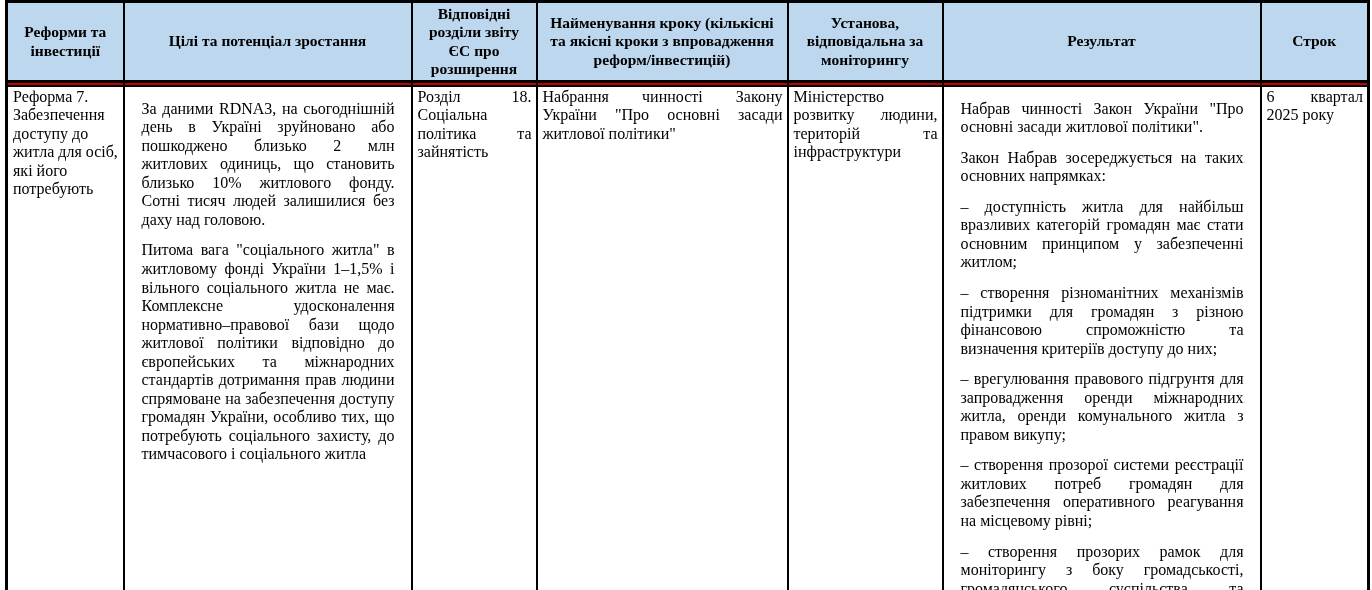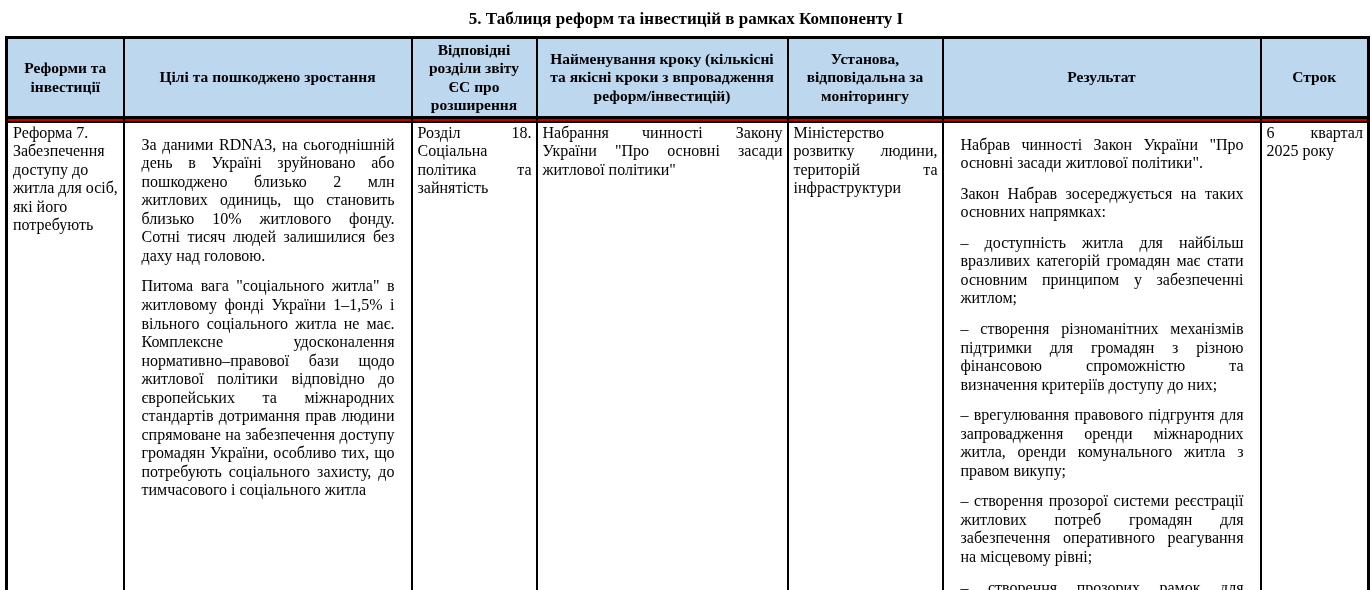--- a/index.html
+++ b/index.html
@@ -52,36 +52,35 @@
     padding: 1px 4px 0 5px;
     height: 526px;
   }
   tbody td p { margin: 12px; padding: 0; }
   td.left-align { text-align: left; }
 </style>
 </head>
 <body>
 
 <div class="page">
-  <h1 class="title">5. Таблиця реформ та інвестицій в рамках Компоненту І</h1>
 
   <table class="reforms-table">
     <colgroup>
       <col style="width:117px">
       <col style="width:288px">
       <col style="width:125px">
       <col style="width:251px">
       <col style="width:155px">
       <col style="width:318px">
       <col style="width:108px">
     </colgroup>
     <thead>
       <tr>
         <th>Реформи та інвестиції</th>
-        <th>Цілі та пошкоджено зростання</th>
+        <th>Цілі та потенціал зростання</th>
         <th>Відповідні розділи звіту ЄС про розширення</th>
         <th>Найменування кроку (кількісні та якісні кроки з впровадження реформ/інвестицій)</th>
         <th>Установа, відповідальна за моніторингу</th>
         <th>Результат</th>
         <th>Строк</th>
       </tr>
       <tr class="sep">
         <td></td>
         <td></td>
         <td></td>

